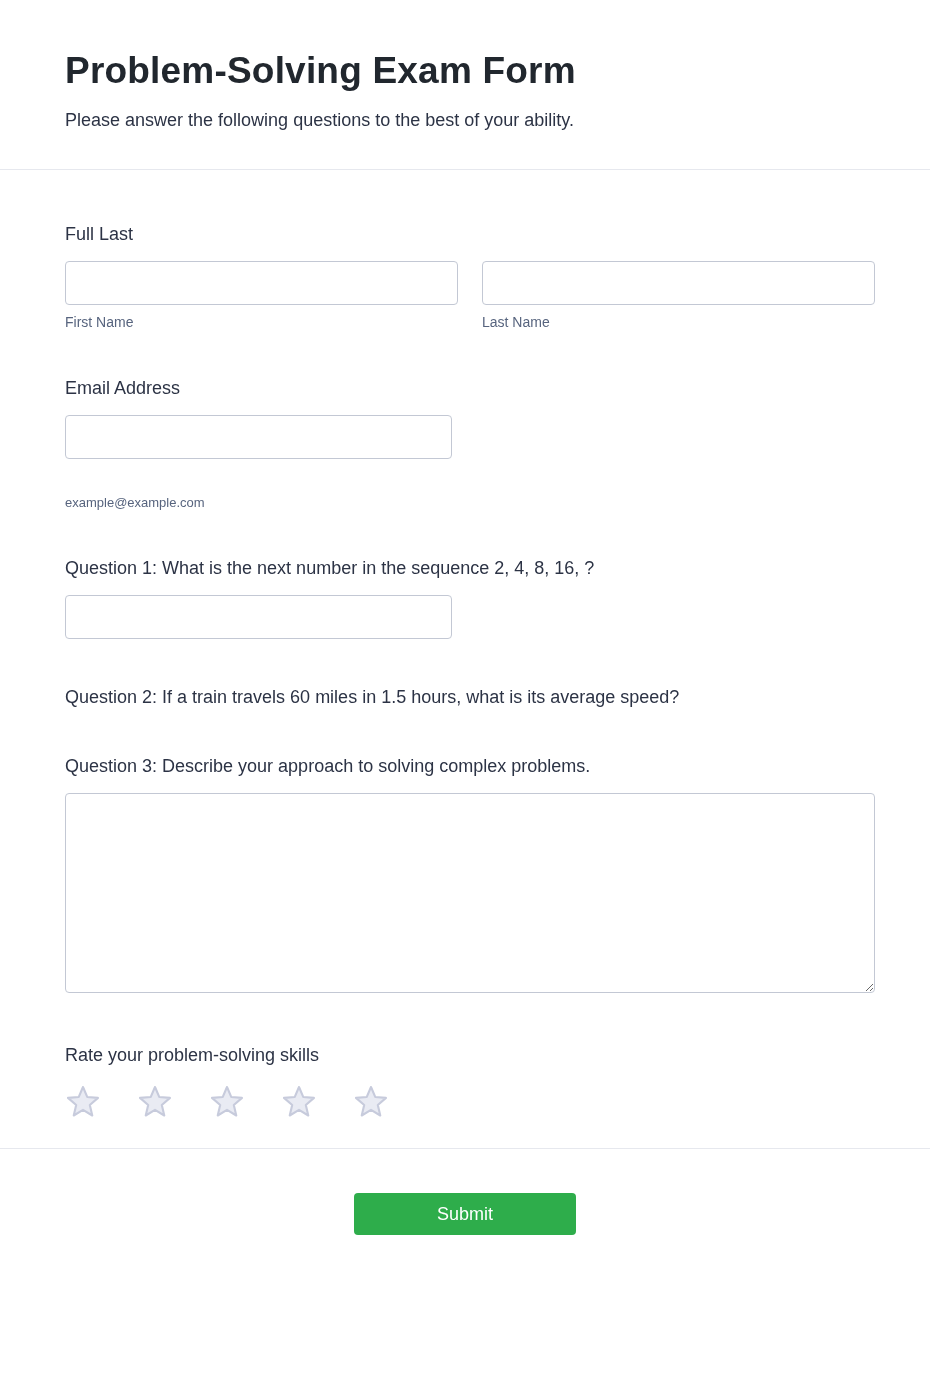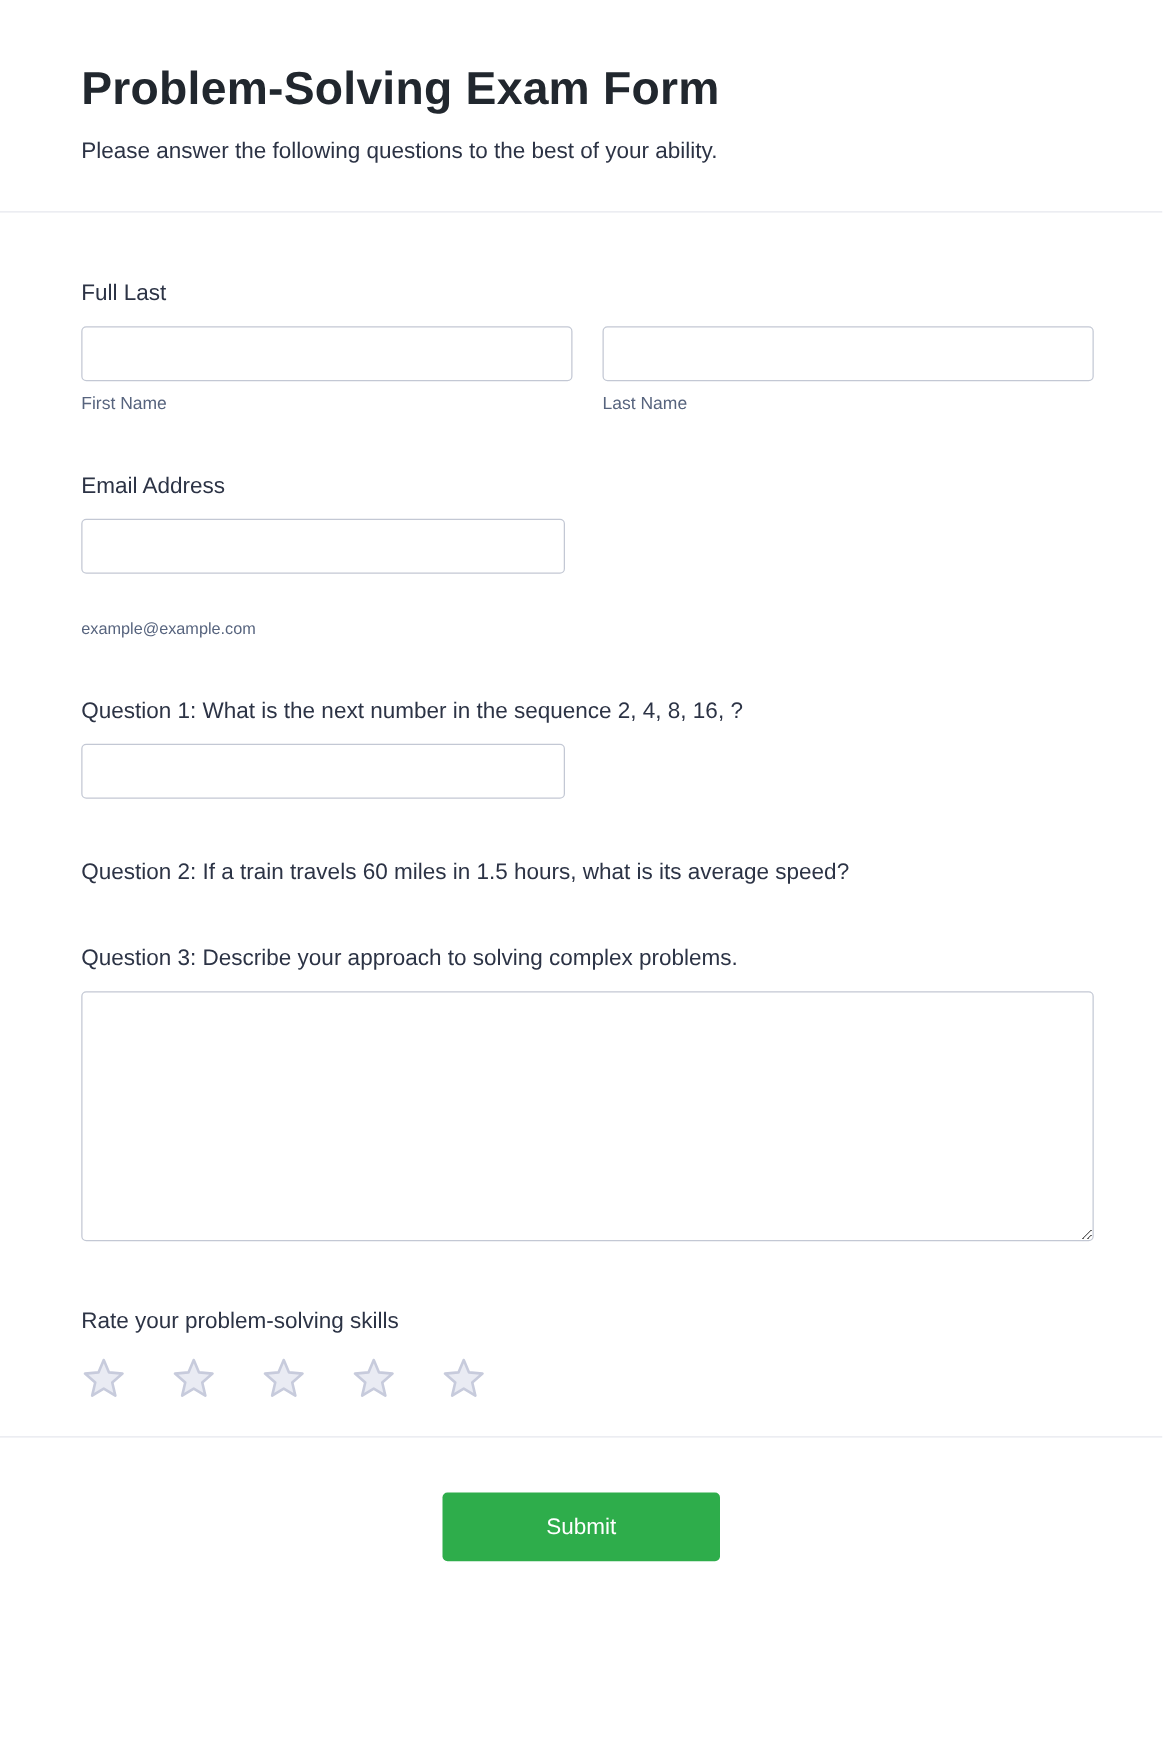--- a/index.html
+++ b/index.html
@@ -110,21 +110,21 @@
   
   .form-footer {
     margin-top: 28px;
     border-top: 1px solid #e6e8ee;
     padding: 44px 0 52px 0;
     display: flex;
     justify-content: center;
   }
   .submit-button {
     width: 222px;
-    height: 55px;
+    height: 42px;
     border: none;
     border-radius: 4px;
     color: #ffffff;
     font-size: 18px;
     font-weight: 500;
     font-family: inherit;
     cursor: pointer;
   }
 </style>
 </head>

